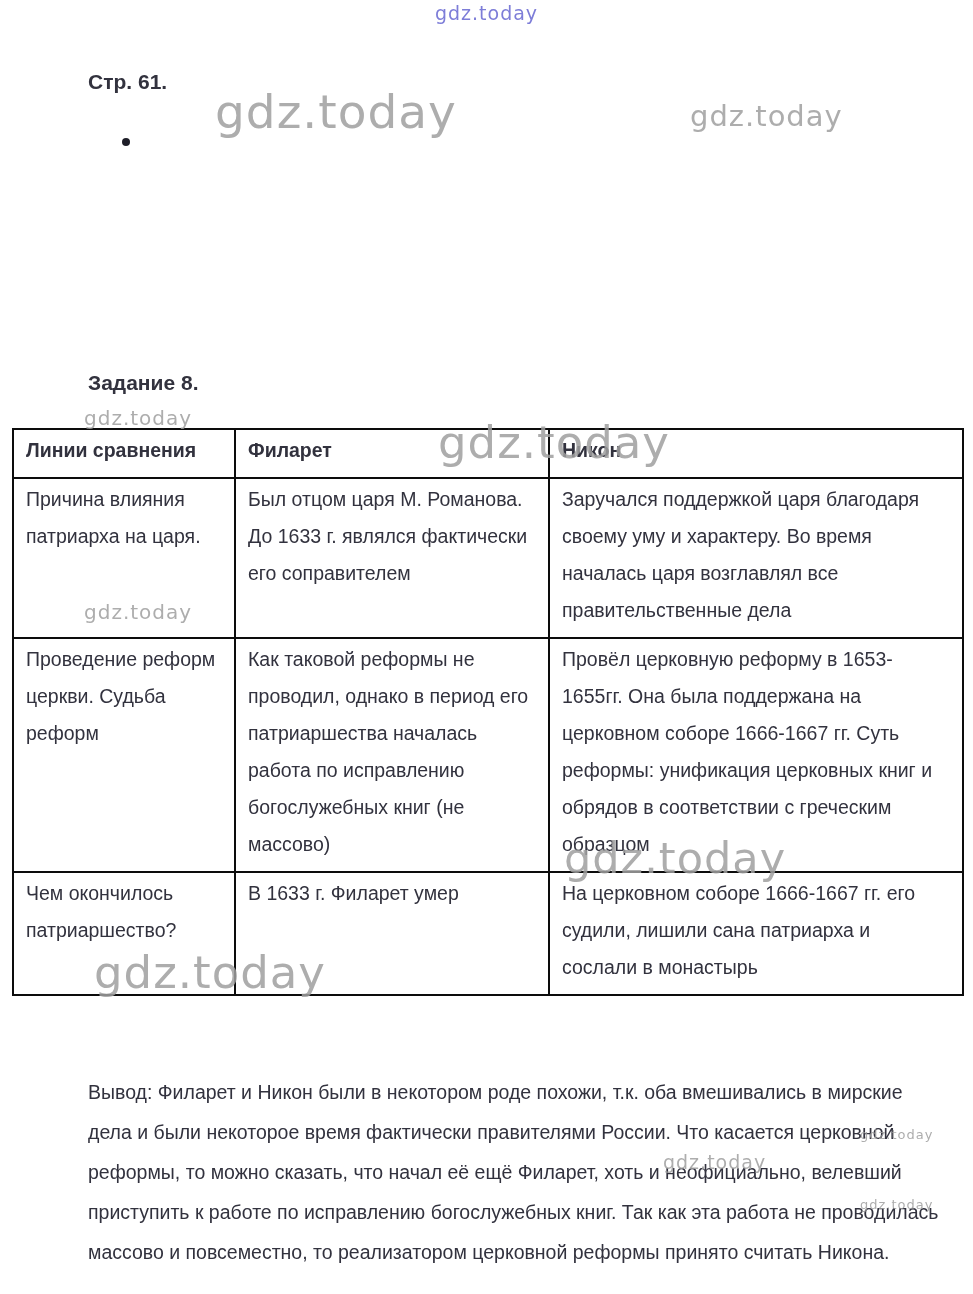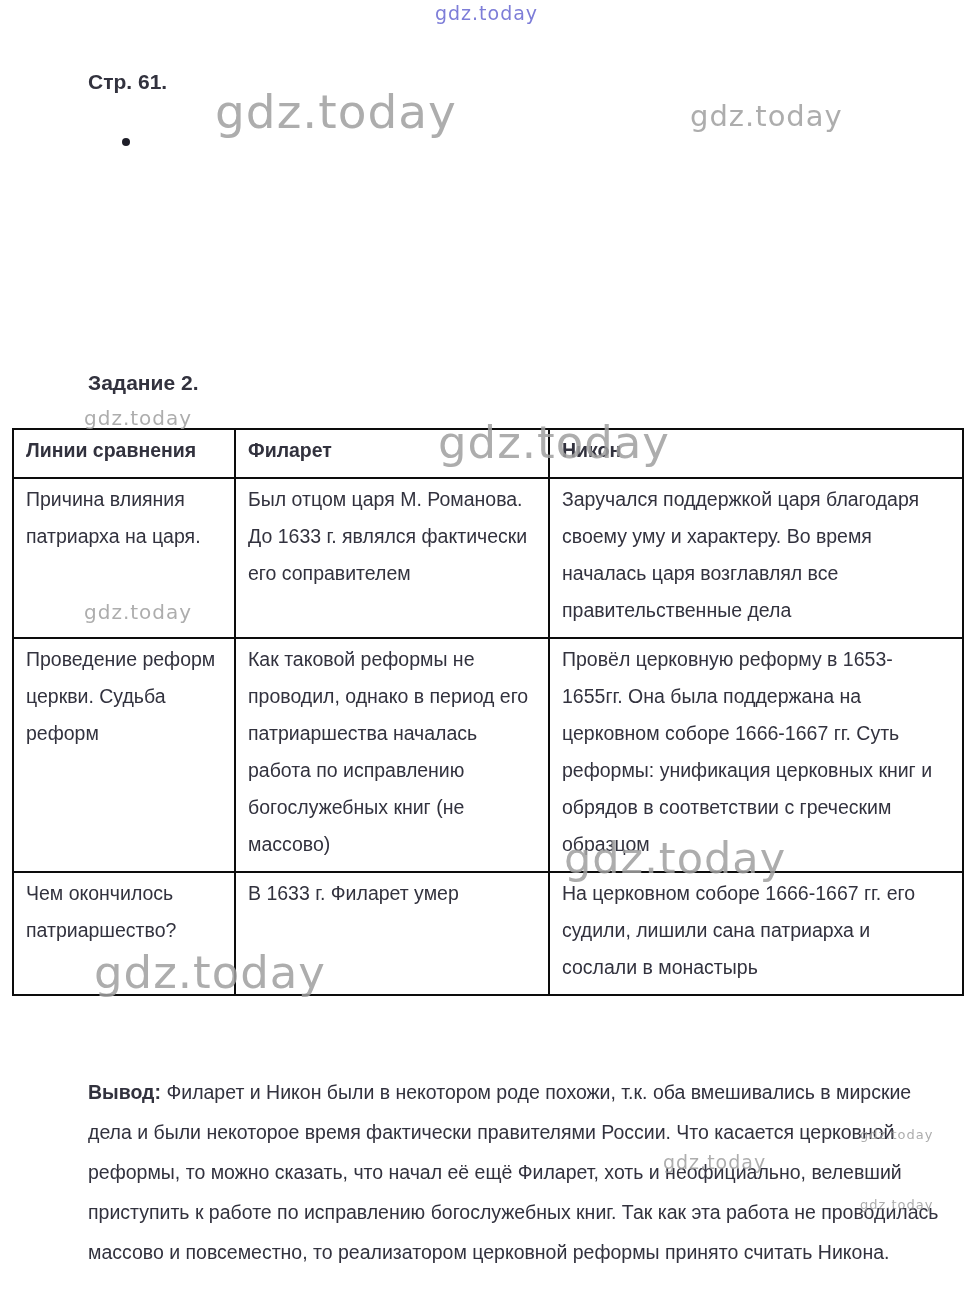--- a/index.html
+++ b/index.html
@@ -72,21 +72,21 @@
   }
   table.cmp th{font-weight:bold;}
   table.cmp th.center{text-align:left;}
   .col-lines{width:222px;}
   .col-filaret{width:314px;}
   .col-nikon{width:414px;}
   .conclusion{
     position:absolute;left:88px;top:1052px;width:856px;
     font-size:19.5px;line-height:40px;
   }
-  .conclusion .label{font-weight:bold;text-align:center;}
+  .conclusion .label{font-weight:normal;text-align:center;}
 </style>
 </head>
 <body>
 
 <div class="page">
 
   <span class="wm wm-top">gdz.today</span>
   <span class="wm wm-1">gdz.today</span>
   <span class="wm wm-2">gdz.today</span>
   <span class="wm wm-3">gdz.today</span>
@@ -98,21 +98,21 @@
   <span class="wm wm-9">gdz.today</span>
   <span class="wm wm-10">gdz.today</span>
 
   <div class="heading">Стр. 61.</div>
 
   <ul class="bullets">
     <li>
     </li>
   </ul>
 
-  <div class="task-heading">Задание 2.</div>
+  <div class="task-heading">Задание 8.</div>
 
   <table class="cmp">
     <colgroup>
       <col class="col-lines">
         <col class="col-filaret">
         <col class="col-nikon">
     </colgroup>
     <thead>
       <tr>
         <th>Линии сравнения</th>

